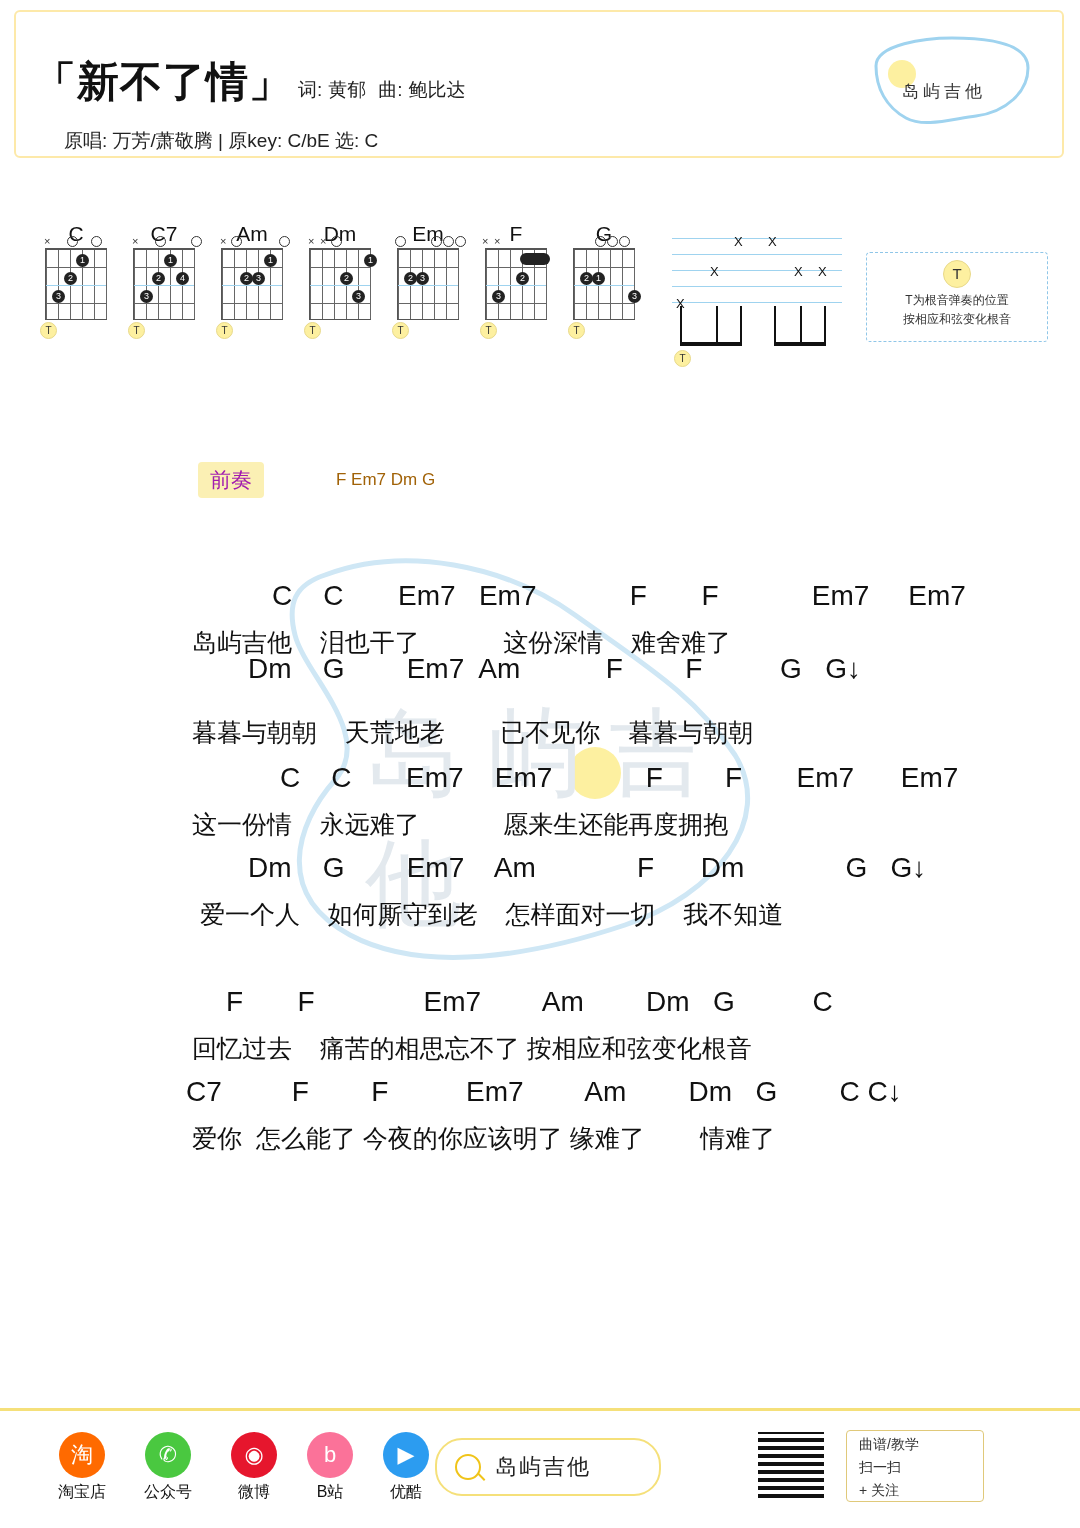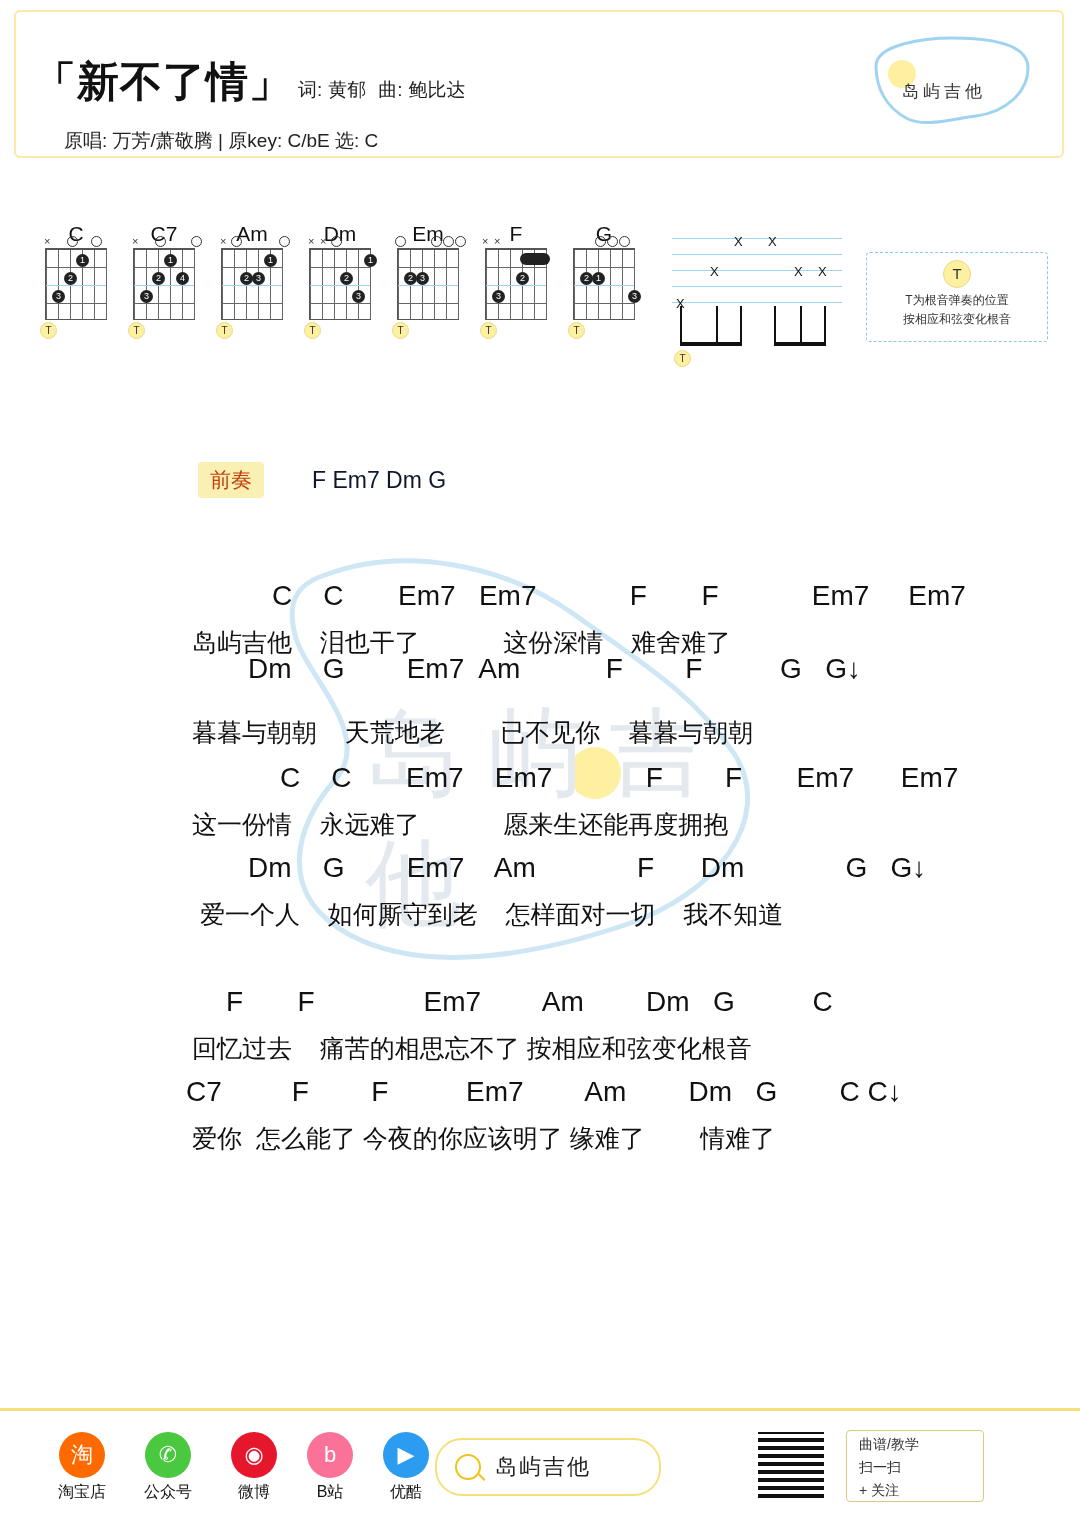--- a/index.html
+++ b/index.html
@@ -54,24 +54,24 @@
     position:absolute;left:866px;top:252px;width:180px;height:88px;
     border:1px dashed #8fc6e8;border-radius:4px;text-align:center;
   }
   .legend .tcirc{margin:7px auto 4px;width:26px;height:26px;border-radius:50%;background:#fdf0a0;
     font-size:15px;line-height:26px;color:#333;border:1px solid #e8d98a;}
   .legend p{margin:2px 0;font-size:12px;color:#333;}
   
   .sheet{position:absolute;left:0;top:430px;width:1080px;}
   .tag{
     display:inline-block;background:#fbf0b4;border-radius:4px;
-    padding:4px 12px;font-size:21px;color:#c2410c;
+    padding:4px 12px;font-size:21px;color:#a21caf;
   }
   .intro-row{position:absolute;left:198px;top:32px;display:flex;align-items:center;gap:0;}
-  .intro-chords{font-size:23px;color:#0f172a;margin-left:48px;letter-spacing:0;}
+  .intro-chords{font-size:17px;color:#a16207;margin-left:72px;letter-spacing:0;}
   .chordline{position:absolute;font-size:28px;color:#111;white-space:pre;}
   .lyricline{position:absolute;font-size:25px;color:#111;white-space:pre;}
   
   .wm{position:absolute;left:175px;top:555px;width:620px;height:430px;pointer-events:none;}
   .wm-text{position:absolute;left:190px;top:135px;font-size:96px;color:#e3e9ee;letter-spacing:26px;font-family:"DejaVu Sans",sans-serif;}
   
   .footer{position:absolute;left:0;top:1408px;width:1080px;height:120px;}
   .fline{position:absolute;left:0;top:0;width:1080px;height:3px;background:#f5e07a;}
   .ficon{position:absolute;text-align:center;width:80px;}
   .ficon .circ{width:46px;height:46px;border-radius:50%;margin:0 auto 4px;line-height:46px;color:#fff;font-size:22px;}

